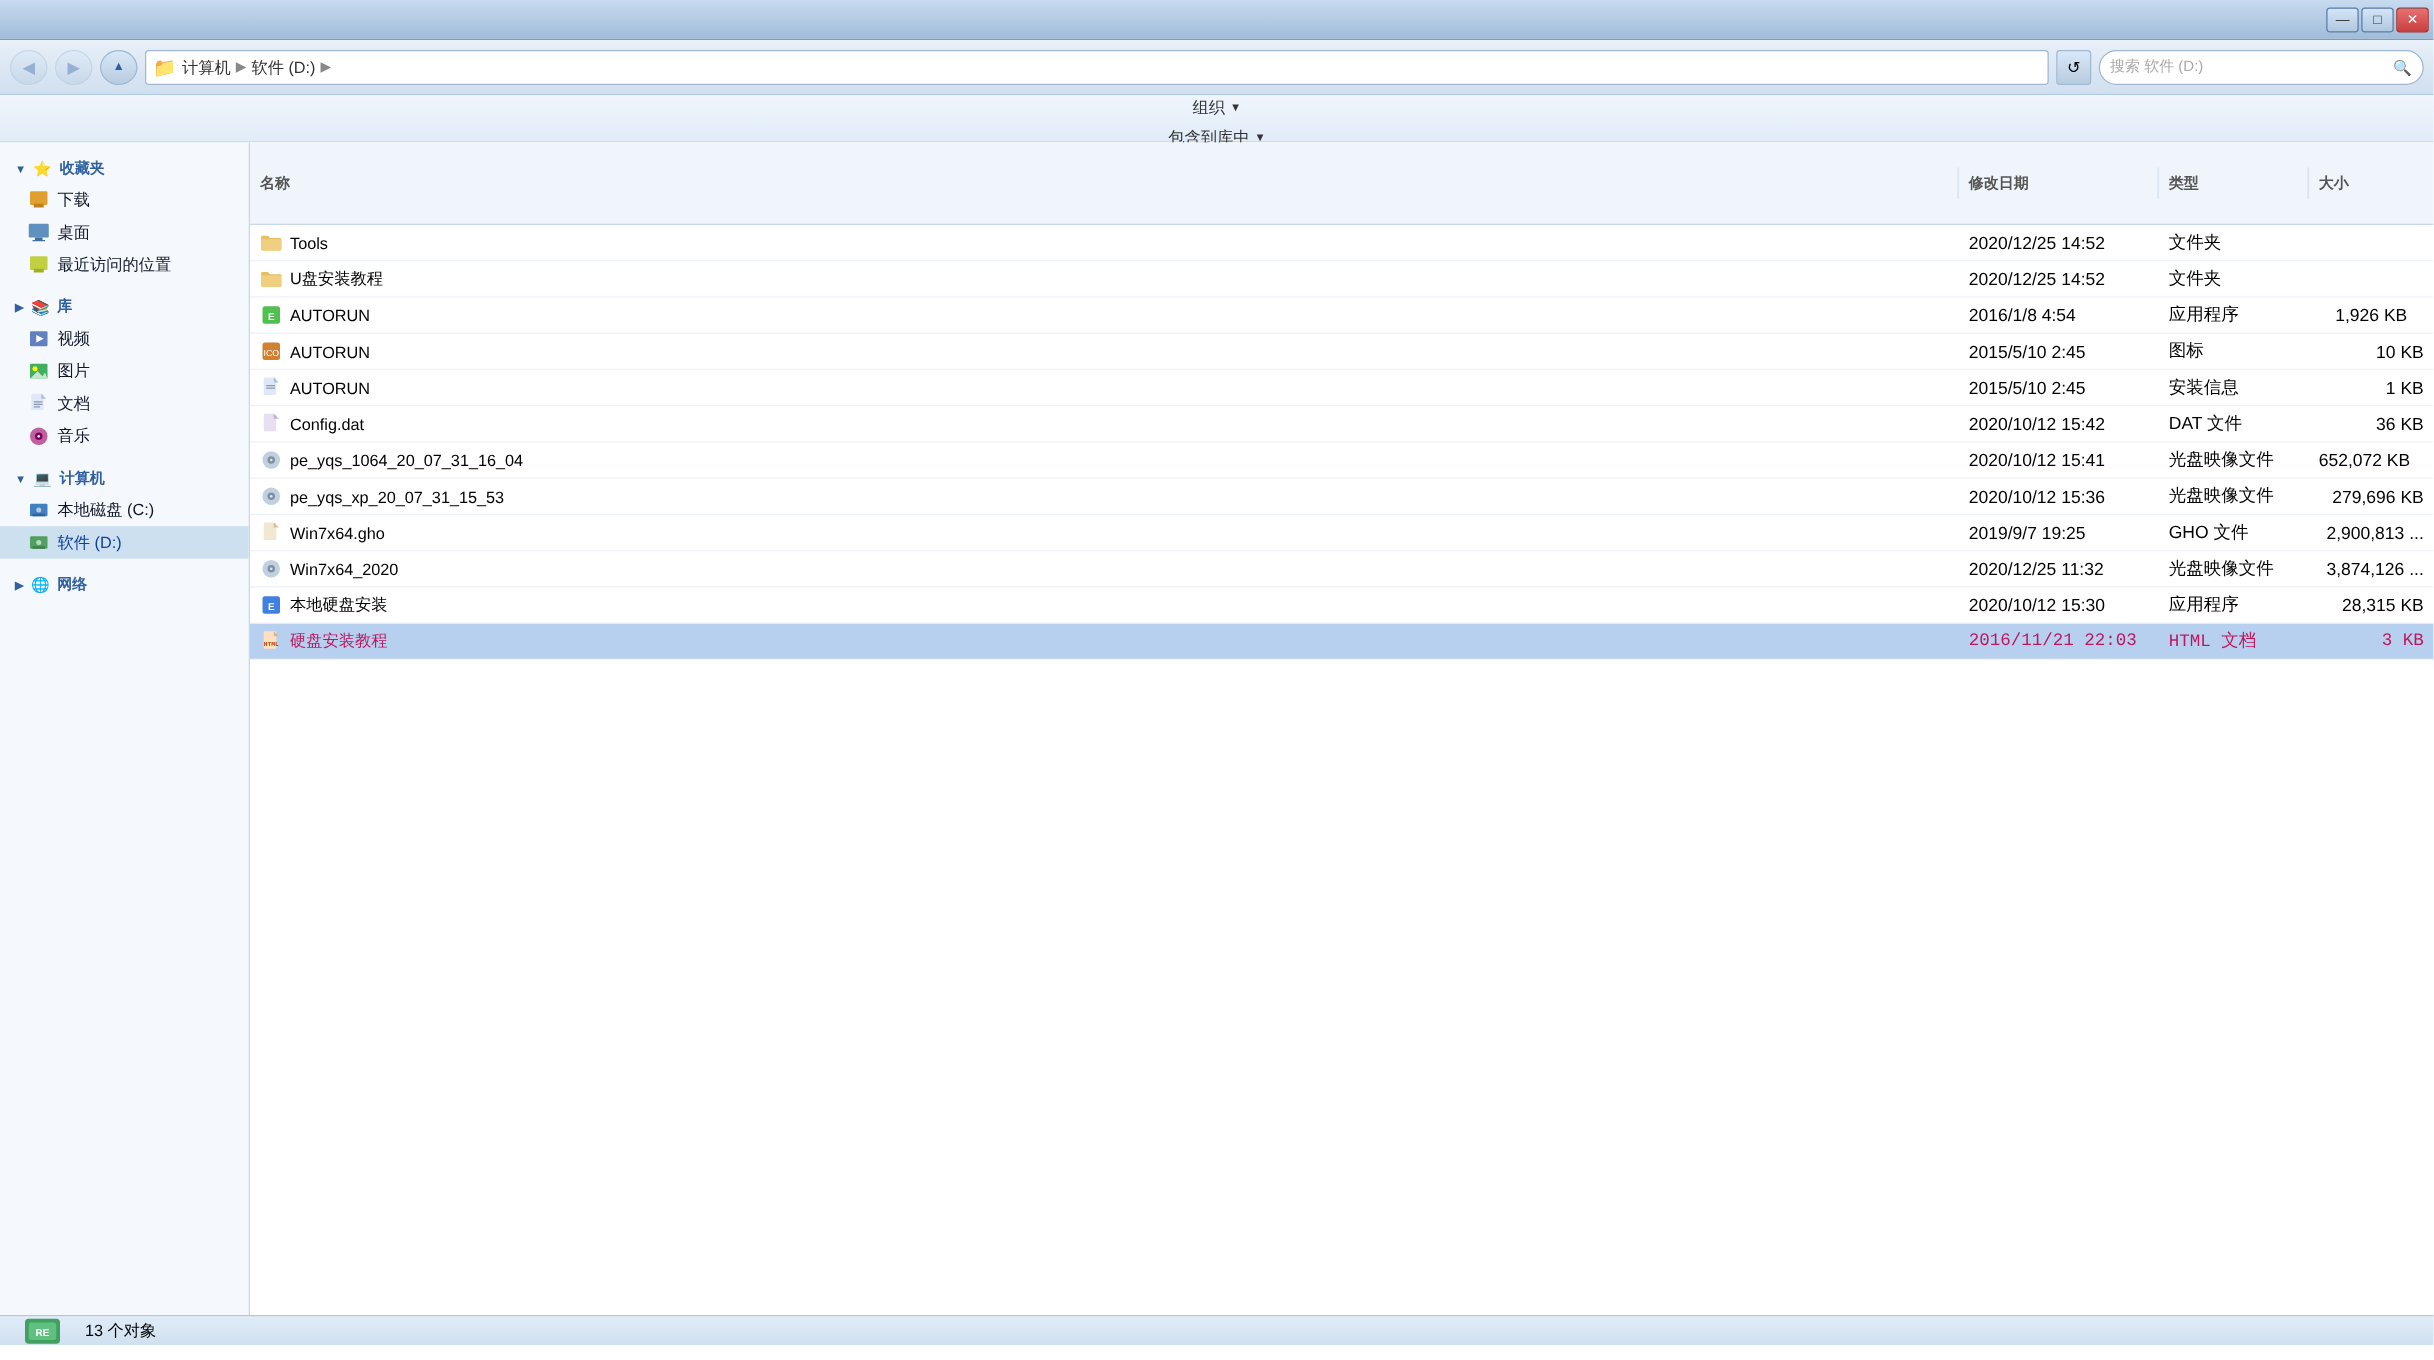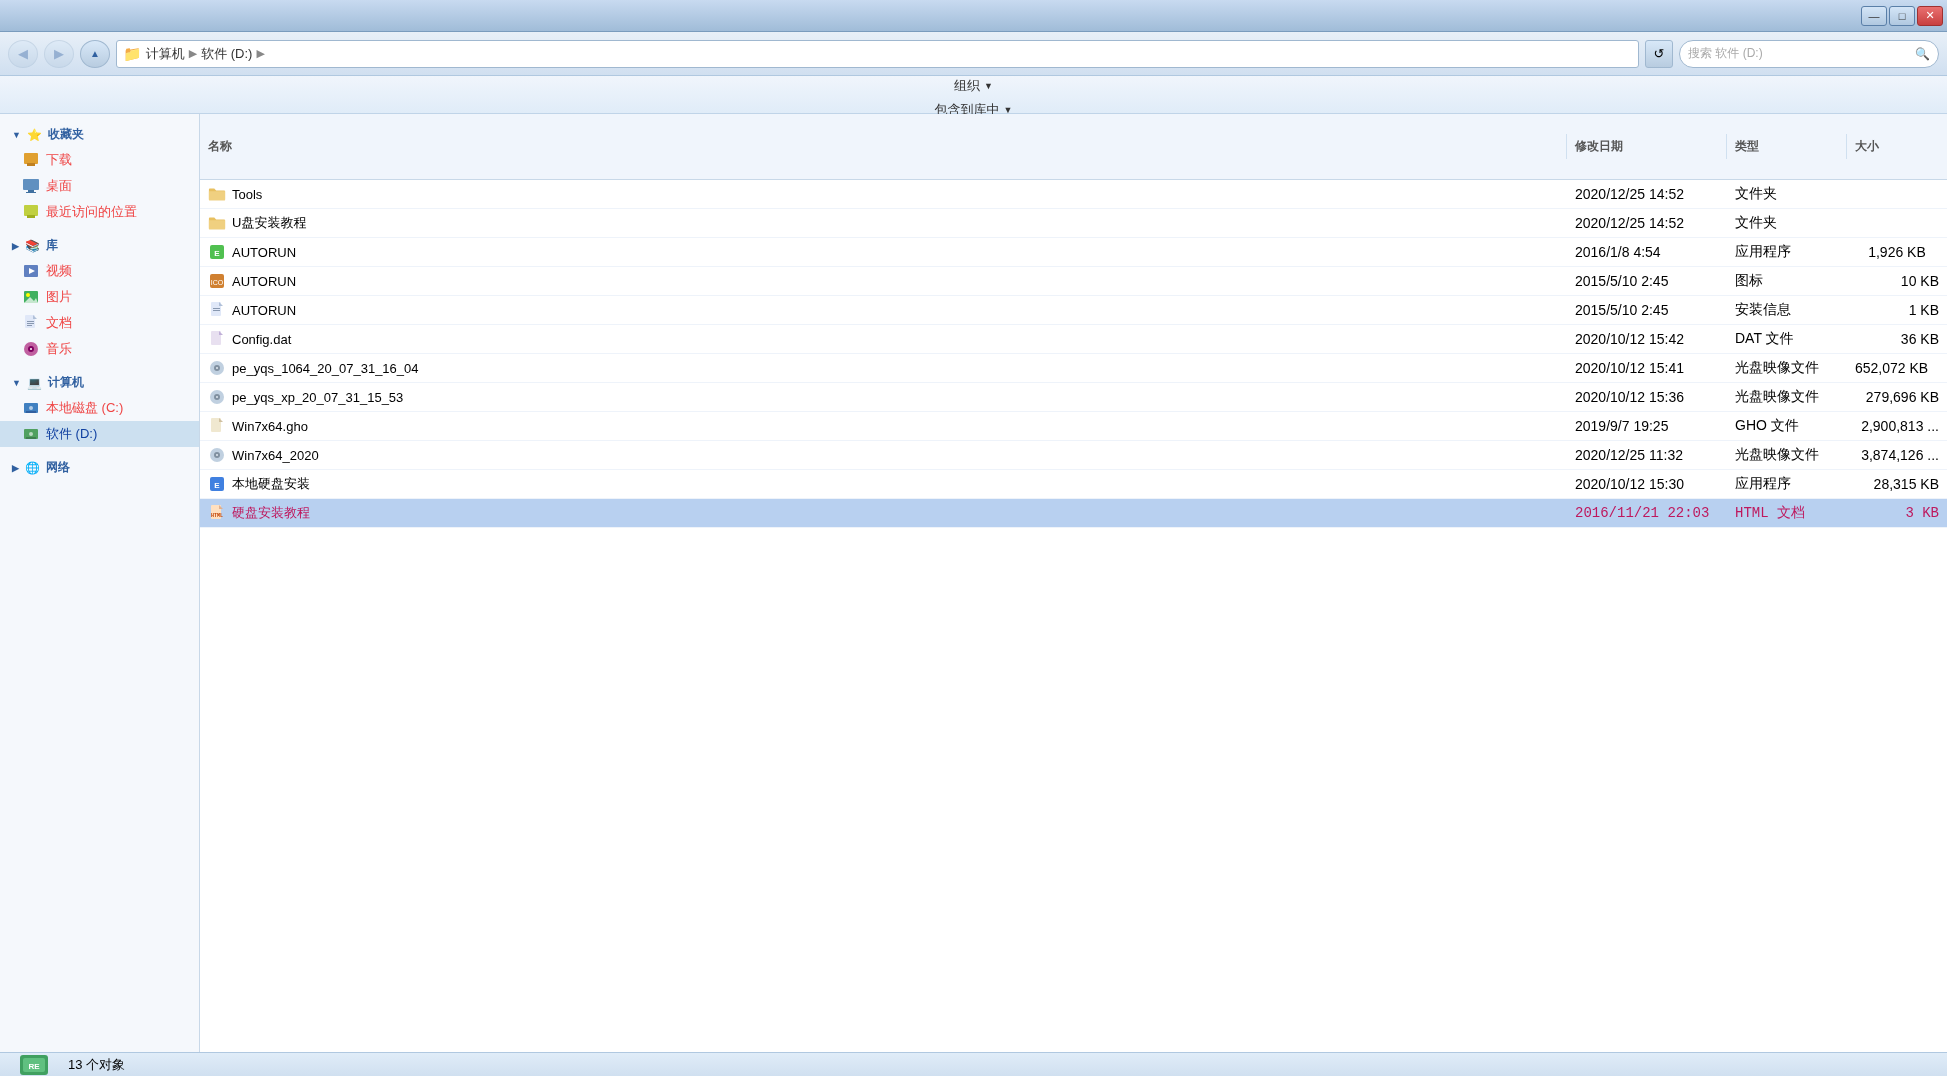--- a/index.html
+++ b/index.html
@@ -177,21 +177,21 @@
       font-weight: bold;
       color: #3060a0;
       cursor: pointer;
     }
     .sidebar-item {
       display: flex;
       align-items: center;
       gap: 6px;
       padding: 4px 12px 4px 22px;
       font-size: 13px;
-      color: #ef4444;
+      color: #0f172a;
       cursor: pointer;
     }
     .sidebar-item.active {
       background: #cce0f0;
       color: #1040a0;
     }
     .sidebar-icon {
       width: 18px;
       height: 18px;
       flex-shrink: 0;

